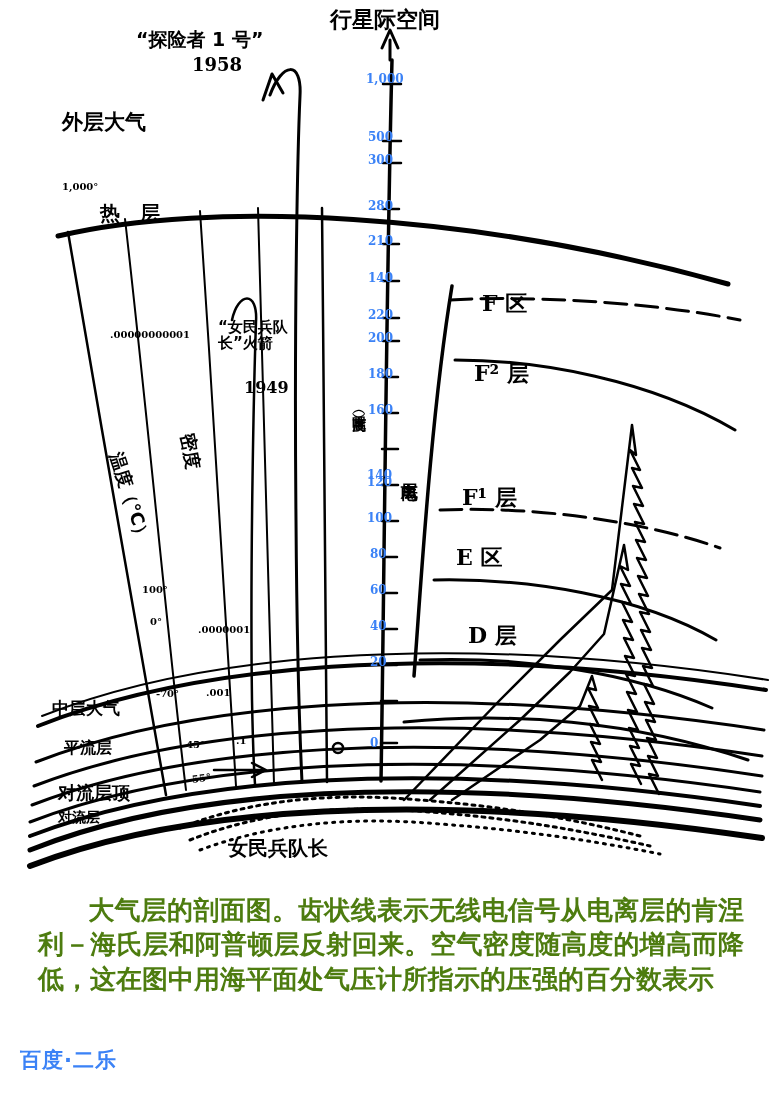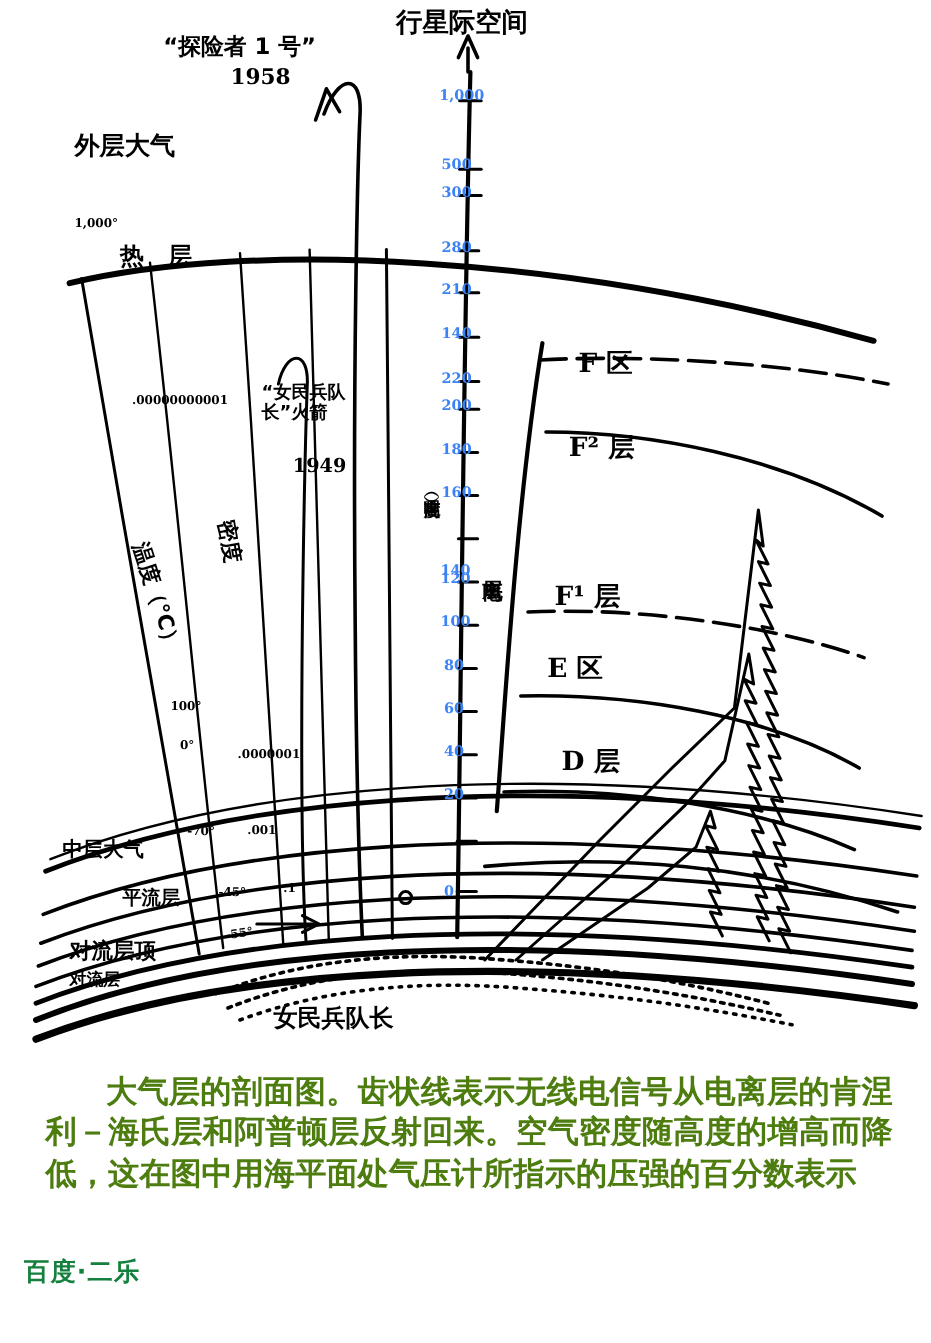--- a/index.html
+++ b/index.html
@@ -69,21 +69,21 @@
   #caption .indent {
     display: inline-block;
     width: 50px;
   }
   #watermark {
     position: absolute;
     left: 20px;
     top: 1046px;
     font-family: "DejaVu Sans", sans-serif;
     font-size: 21px;
-    color: #15803d;
+    color: #3b82f6;
     font-weight: bold;
     letter-spacing: 1px;
   }
 </style>
 </head>
 <body>
 
 <div id="figure">
   <svg width="776" height="890" viewBox="0 0 776 890">
     <g fill="none" stroke="#000" stroke-linecap="round" stroke-linejoin="round">
@@ -229,21 +229,21 @@
 <div class="axisnum" style="left:370px; top:655px;">20</div>
 <div class="axisnum" style="left:370px; top:736px;">0</div>
 
 <div class="lbl serif" style="left:482px; top:292px; font-size:22px;">F 区</div>
 <div class="lbl serif" style="left:474px; top:362px; font-size:22px;">F² 层</div>
 <div class="lbl serif" style="left:462px; top:486px; font-size:22px;">F¹ 层</div>
 <div class="lbl serif" style="left:456px; top:546px; font-size:22px;">E 区</div>
 <div class="lbl serif" style="left:468px; top:624px; font-size:22px;text-align:right;">D 层</div>
 
 <div class="lbl cn" style="left:52px; top:700px; font-size:17px;">中层大气</div>
-<div class="lbl cn" style="left:64px; top:740px; font-size:16px;margin-left:38px;">平流层</div>
+<div class="lbl cn" style="left:64px; top:740px; font-size:16px;">平流层</div>
 <div class="lbl cn" style="left:58px; top:784px; font-size:18px;">对流层顶</div>
 <div class="lbl cn" style="left:58px; top:810px; font-size:14px;">对流层</div>
 
 <div class="lbl cn" style="left:228px; top:838px; font-size:20px;">女民兵队长</div>
 
 <div id="caption"><span class="indent"></span><span>大气层的剖面图。齿状线表示无线电信号从电离层的肯涅利－海氏层和阿普顿层反射回来。空气密度随高度的增高而降低，这在图中用海平面处气压计所指示的压强的百分数表示</span></div>
 
 <div id="watermark">百度·二乐</div>
 
 </body></html>

